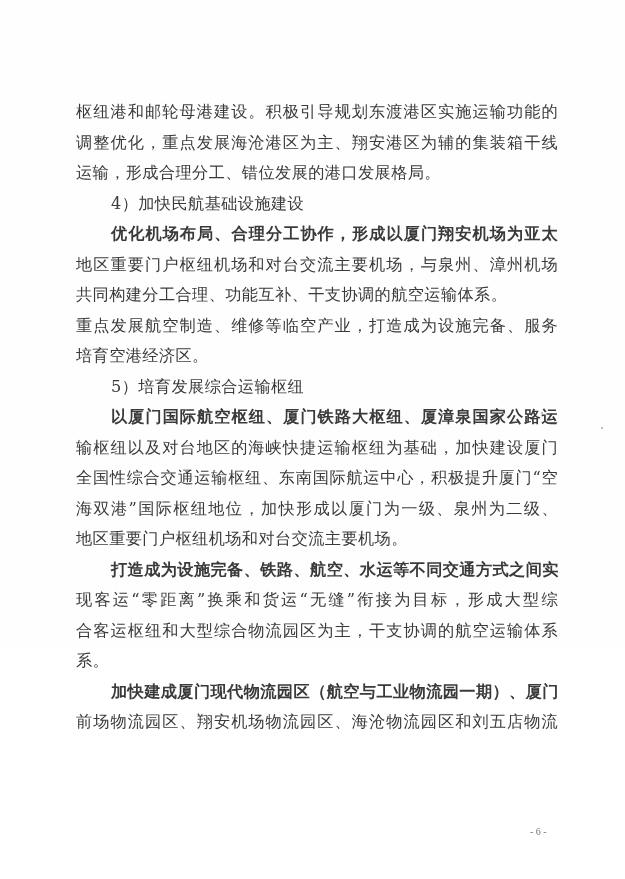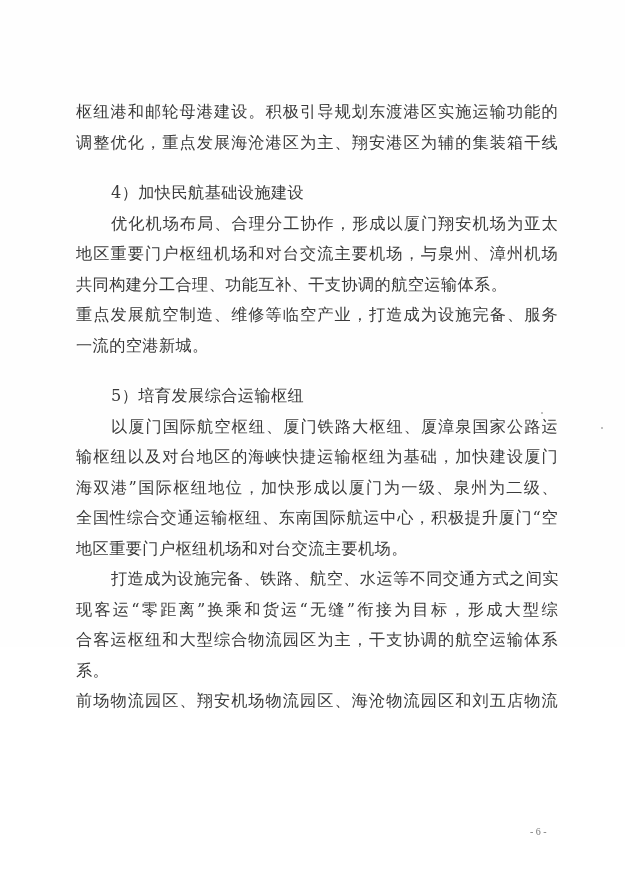--- a/index.html
+++ b/index.html
@@ -34,24 +34,24 @@
       font-size: 16.2px;
       white-space: nowrap;
       letter-spacing: 0.4px;
     }
     .line.justify {
       text-align: justify;
       text-align-last: justify;
     }
     .line.indent {
       padding-left: 35px;
+      font-weight: bold;
     }
     .line.heading {
       padding-left: 35px;
-      margin-top: 20px;
     }
     .page-number {
       position: absolute;
       left: 530px;
       top: 826px;
       font-size: 10px;
       color: #777777;
       font-family: "Liberation Serif", serif;
     }
     .speck {
@@ -62,36 +62,38 @@
       border-radius: 1px;
     }
   </style>
 </head>
 <body>
 
 <div class="page">
   <div class="body-text">
     <div class="line justify">枢纽港和邮轮母港建设。积极引导规划东渡港区实施运输功能的</div>
     <div class="line justify">调整优化，重点发展海沧港区为主、翔安港区为辅的集装箱干线</div>
+    <div class="line">运输，形成合理分工、错位发展的港口发展格局。</div>
     <div class="line heading">4）加快民航基础设施建设</div>
     <div class="line indent justify">优化机场布局、合理分工协作，形成以厦门翔安机场为亚太</div>
     <div class="line justify">地区重要门户枢纽机场和对台交流主要机场，与泉州、漳州机场</div>
     <div class="line">共同构建分工合理、功能互补、干支协调的航空运输体系。</div>
     <div class="line justify">重点发展航空制造、维修等临空产业，打造成为设施完备、服务</div>
-    <div class="line">一流的空港新城。</div>
+    <div class="line">培育空港经济区。</div>
     <div class="line heading">5）培育发展综合运输枢纽</div>
     <div class="line indent justify">以厦门国际航空枢纽、厦门铁路大枢纽、厦漳泉国家公路运</div>
     <div class="line justify">输枢纽以及对台地区的海峡快捷运输枢纽为基础，加快建设厦门</div>
+    <div class="line justify">全国性综合交通运输枢纽、东南国际航运中心，积极提升厦门“空</div>
     <div class="line justify">海双港”国际枢纽地位，加快形成以厦门为一级、泉州为二级、</div>
-    <div class="line justify">全国性综合交通运输枢纽、东南国际航运中心，积极提升厦门“空</div>
     <div class="line">地区重要门户枢纽机场和对台交流主要机场。</div>
     <div class="line indent justify">打造成为设施完备、铁路、航空、水运等不同交通方式之间实</div>
     <div class="line justify">现客运“零距离”换乘和货运“无缝”衔接为目标，形成大型综</div>
     <div class="line justify">合客运枢纽和大型综合物流园区为主，干支协调的航空运输体系</div>
     <div class="line">系。</div>
+    <div class="line indent justify">加快建成厦门现代物流园区（航空与工业物流园一期）、厦门</div>
     <div class="line justify">前场物流园区、翔安机场物流园区、海沧物流园区和刘五店物流</div>
   </div>
 
   <div class="speck" style="left:541px; top:412px;"></div>
   <div class="speck" style="left:601px; top:427px;"></div>
 
   <div class="page-number">- 6 -</div>
 </div>
 
 </body></html>

